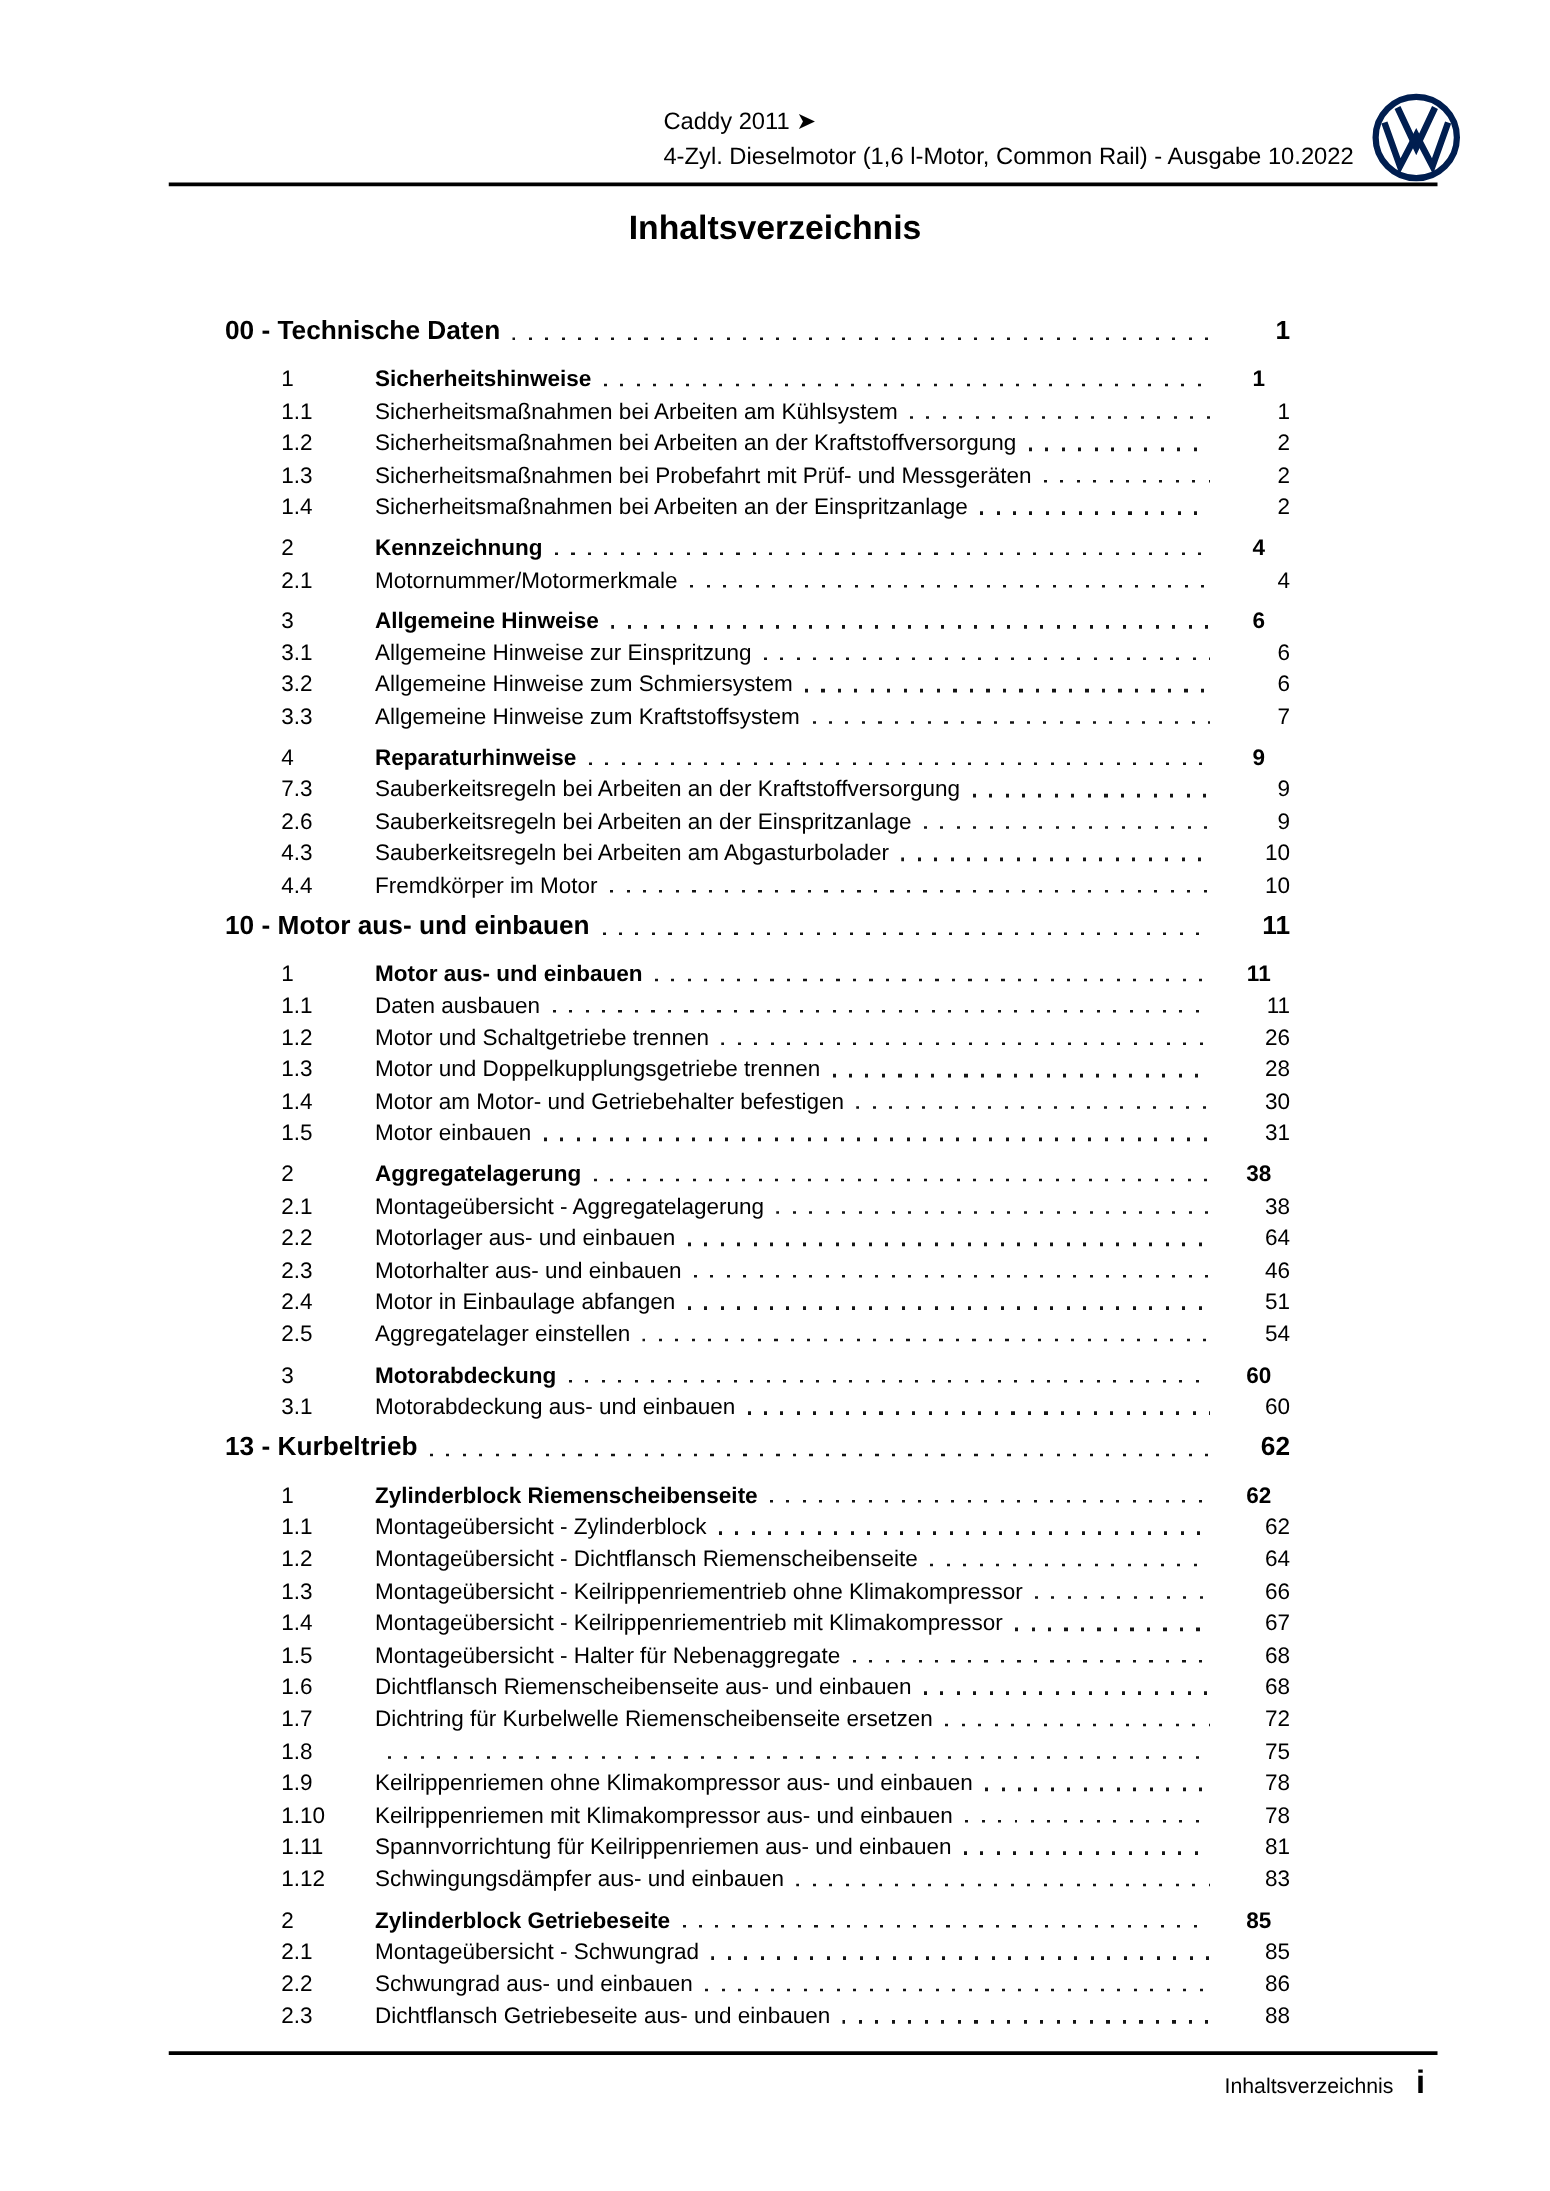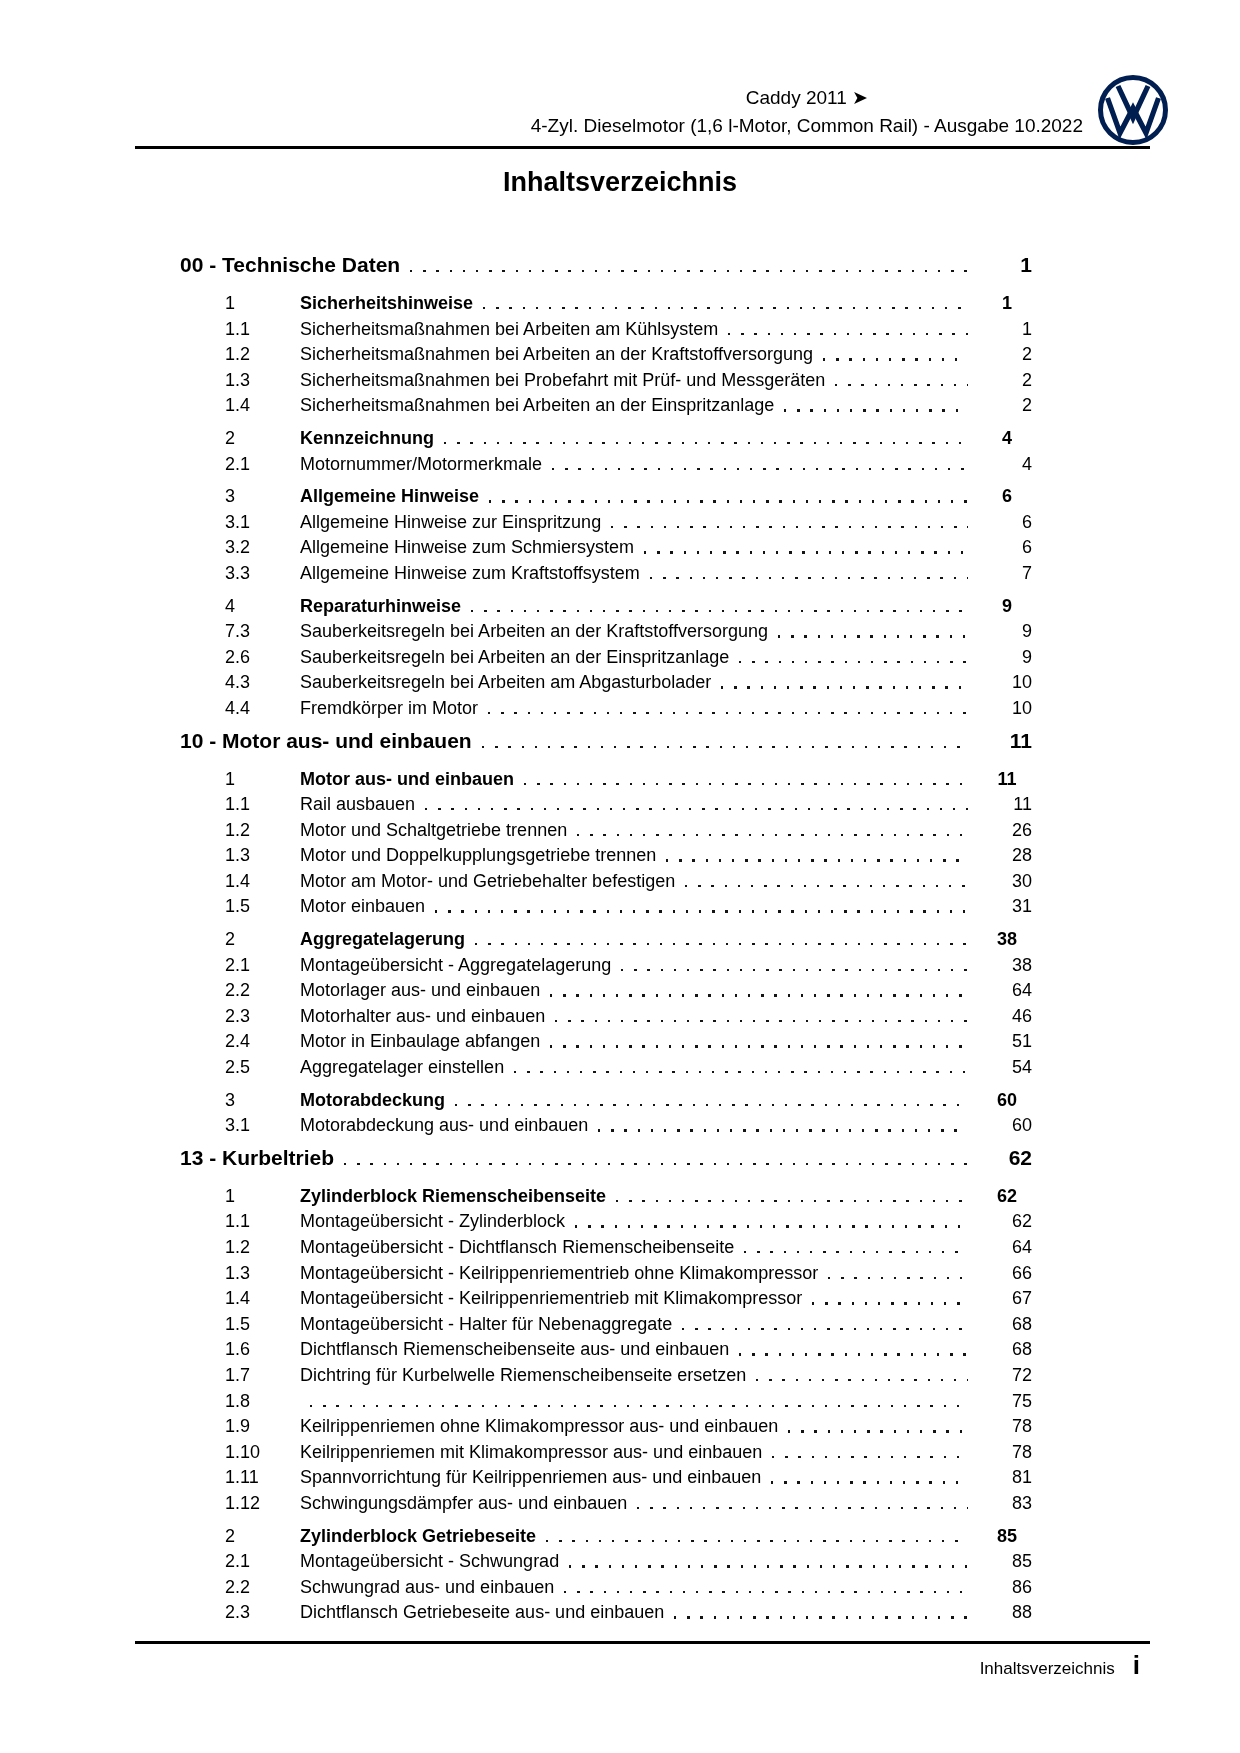--- a/index.html
+++ b/index.html
@@ -7,21 +7,21 @@
     position:relative;
     width:1240px; height:1753px;
     background:#ffffff;
     font-family:"Liberation Sans", sans-serif;
     color:#000;
     overflow:hidden;
   }
 
   
   .header { position:absolute; top:74px; right:71px; display:flex; align-items:flex-start; }
-  .header-text { text-align:center; margin-right:14px; padding-top:10px; font-size:19px; line-height:28px; white-space:nowrap; }
+  .header-text { text-align:left; margin-right:14px; padding-top:10px; font-size:19px; line-height:28px; white-space:nowrap; }
   .logo { width:72px; height:72px; }
   .logo svg { width:72px; height:72px; display:block; }
   .rule-top { position:absolute; left:135px; right:90px; top:146px; border-top:3px solid #000; }
 
   
   .title { position:absolute; top:167px; left:0; width:100%; text-align:center; font-size:27px; font-weight:bold; }
 
   
   .toc { position:absolute; top:238px; left:225px; width:807px; }
   .chapter { margin-top:4px; }
@@ -182,21 +182,21 @@
           <span class="pg">11</span>
         </div>
         <div class="row bold">
           <span class="num">1</span>
           <span class="ttl">Motor aus- und einbauen</span>
           <span class="leader"></span>
           <span class="pg">11</span>
         </div>
         <div class="row">
           <span class="num">1.1</span>
-          <span class="ttl">Rail ausbauen</span>
+          <span class="ttl">Daten ausbauen</span>
           <span class="leader"></span>
           <span class="pg">11</span>
         </div>
         <div class="row">
           <span class="num">1.2</span>
           <span class="ttl">Motor und Schaltgetriebe trennen</span>
           <span class="leader"></span>
           <span class="pg">26</span>
         </div>
         <div class="row">

